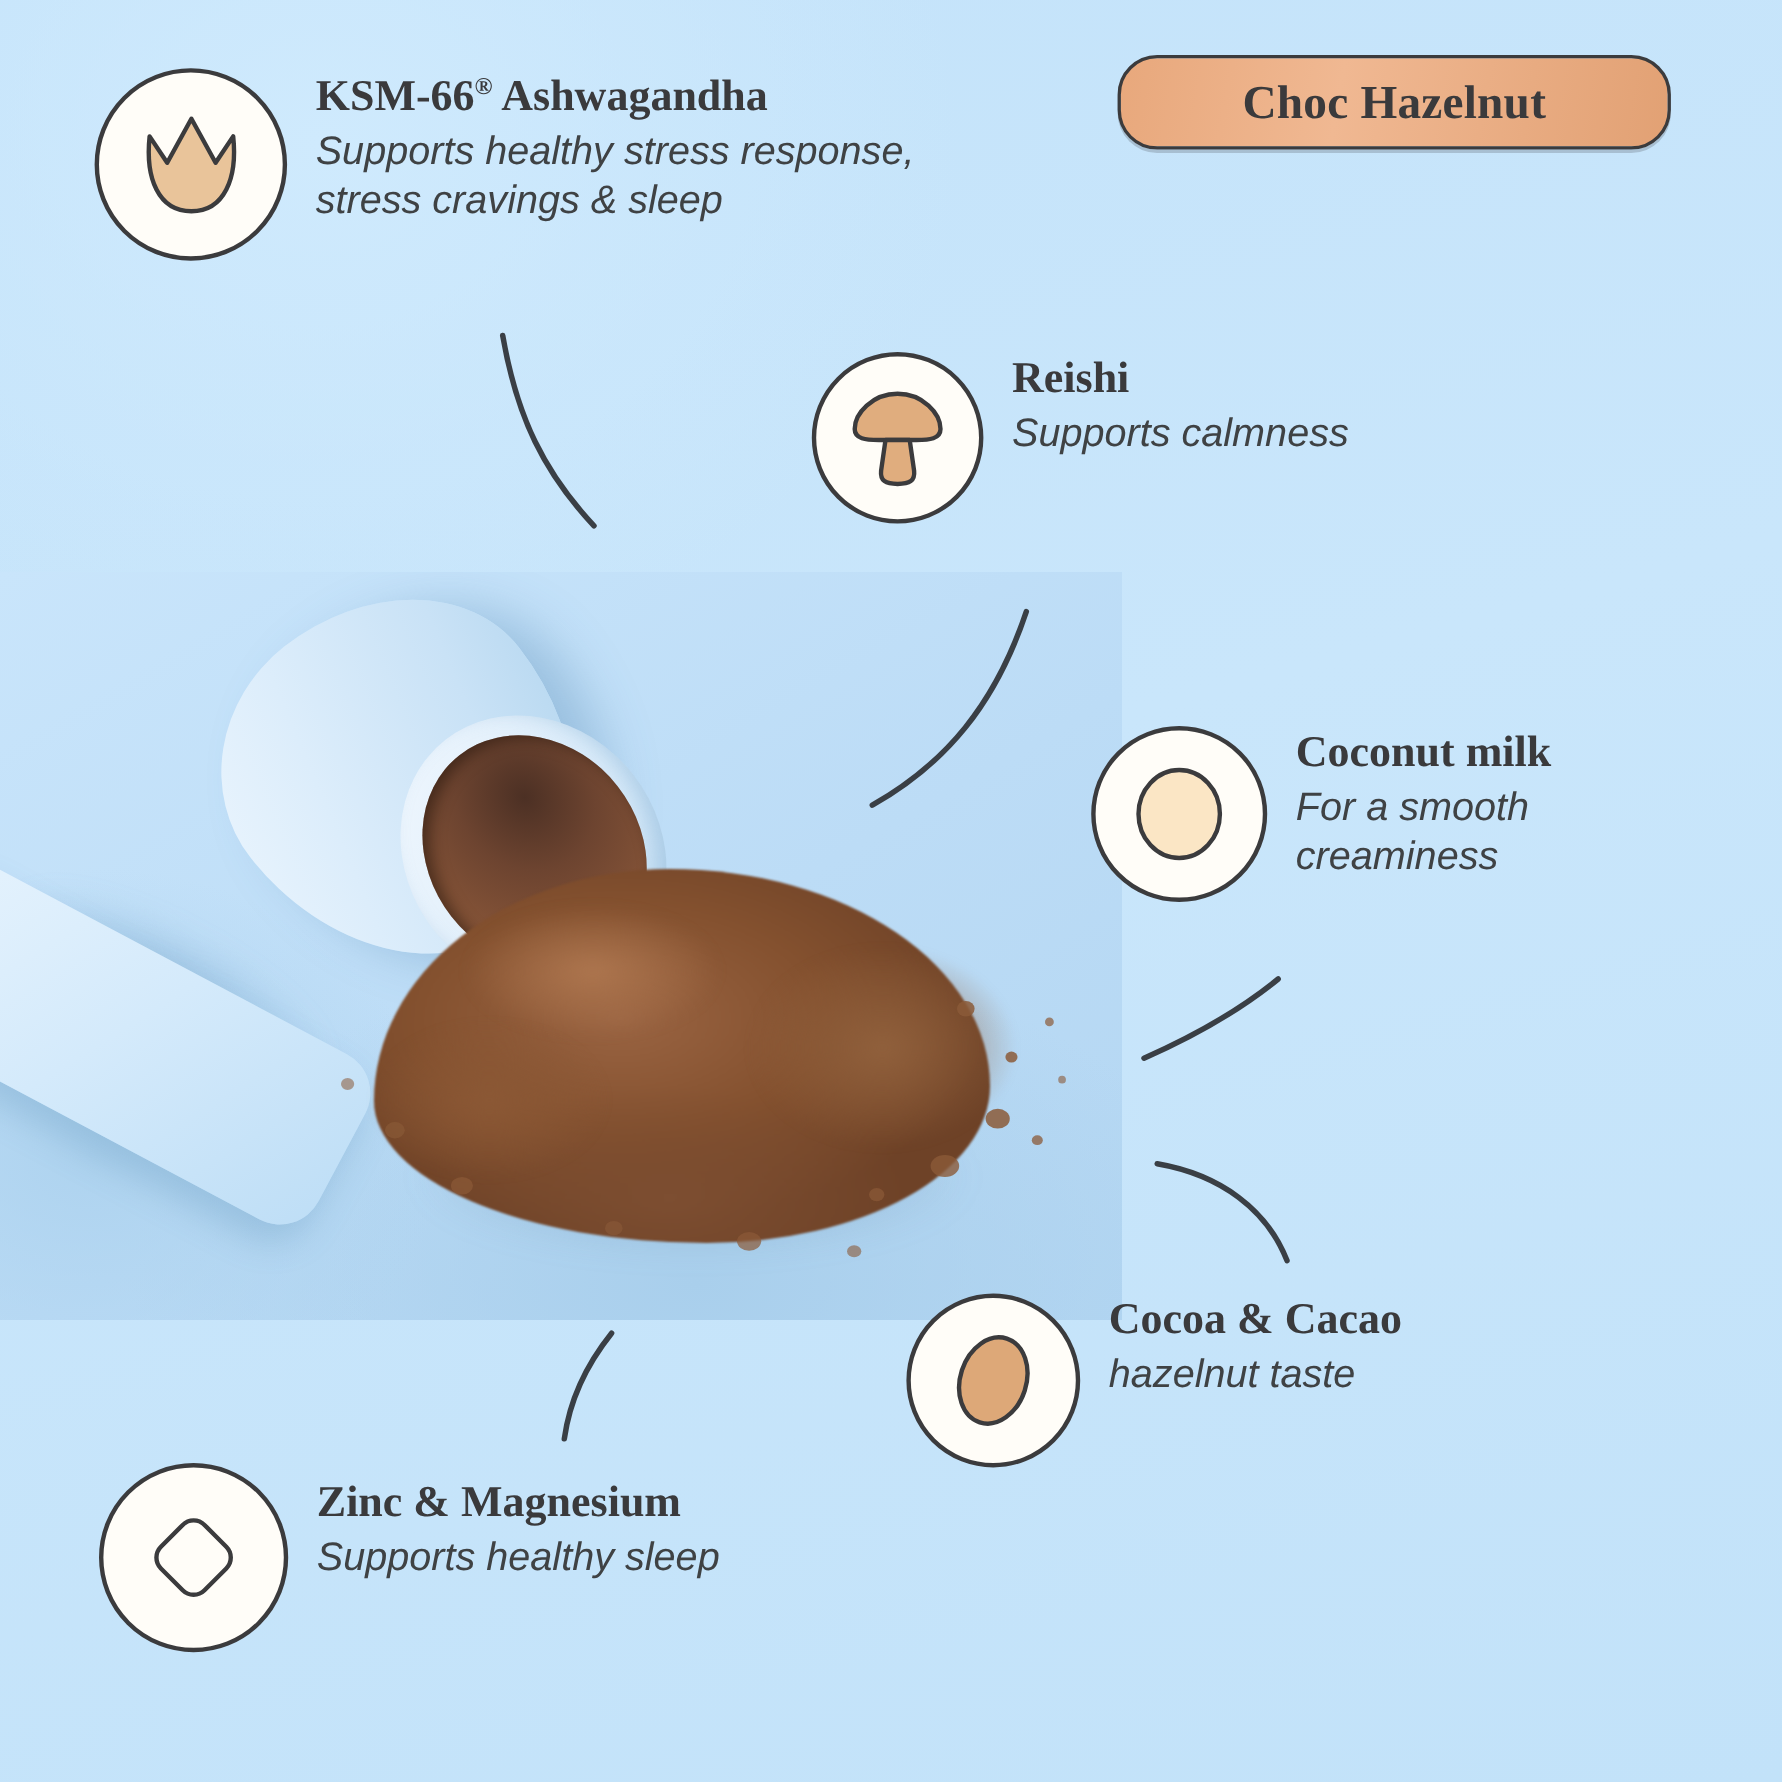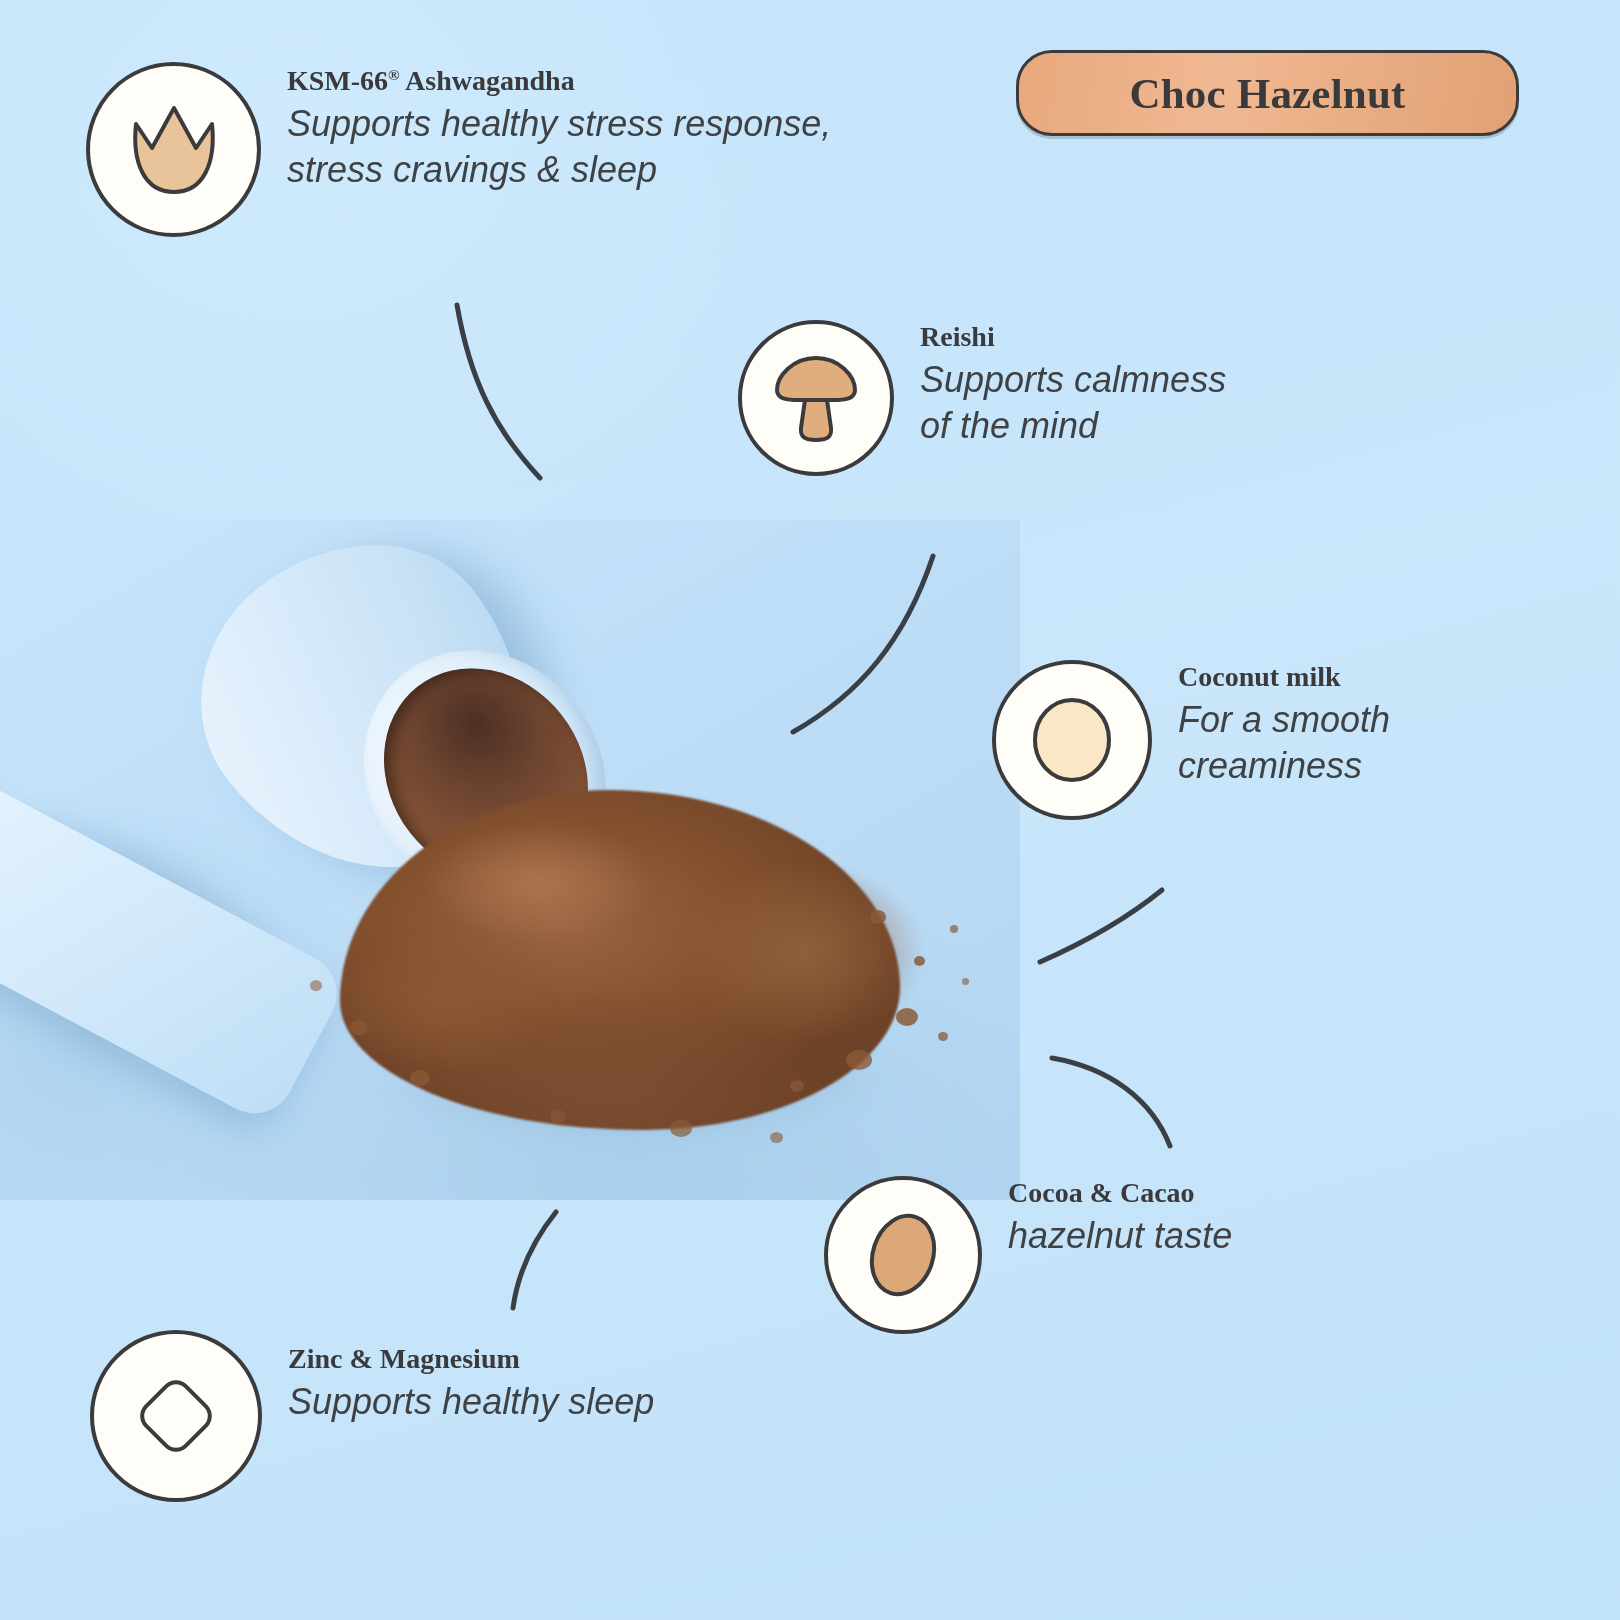--- a/index.html
+++ b/index.html
@@ -153,21 +153,21 @@
     border:4px solid #3b3b3d;
     box-sizing:border-box;
     display:flex;align-items:center;justify-content:center;
     position:relative;
   }
   .ftext{padding-top:4px;}
   .ftitle{
     font-family:"Liberation Serif",serif;
     font-weight:bold;
     color:#3a3a3c;
-    font-size:28px;
+    font-size:40px;
     line-height:1.05;
     margin:0 0 6px 0;
     white-space:nowrap;
   }
   .ftitle sup{font-size:.55em;vertical-align:super;}
   .fdesc{
     font-family:"Liberation Sans",sans-serif;
     color:#3f4244;
     font-size:36px;
     line-height:1.26;
@@ -260,21 +260,20 @@
   <div class="feat" id="feat-reishi">
     <div class="bubble">
       <svg width="86" height="92" viewBox="0 0 86 92">
         <path d="M43,6 C66,6 82,24 82,38 C82,47 72,48 60,48 L26,48 C14,48 4,47 4,38 C4,24 20,6 43,6 Z" fill="#E0AD7E" stroke="#3b3b3d" stroke-width="4" stroke-linejoin="round"></path>
         <path d="M32,48 L54,48 L58,76 C59,85 54,88 43,88 C32,88 27,85 28,76 Z" fill="#E0AD7E" stroke="#3b3b3d" stroke-width="4" stroke-linejoin="round"></path>
       </svg>
     </div>
     <div class="ftext">
       <p class="ftitle">Reishi</p>
       <p class="fdesc">Supports calmness</p>
-      <p class="fdesc">of the mind</p>
     </div>
   </div>
 
   <div class="feat" id="feat-coconut">
     <div class="bubble">
       <svg width="94" height="96" viewBox="0 0 94 96">
         <ellipse cx="47" cy="48" rx="37" ry="40" fill="#FBE6C5" stroke="#3b3b3d" stroke-width="4"></ellipse>
       </svg>
     </div>
     <div class="ftext">

